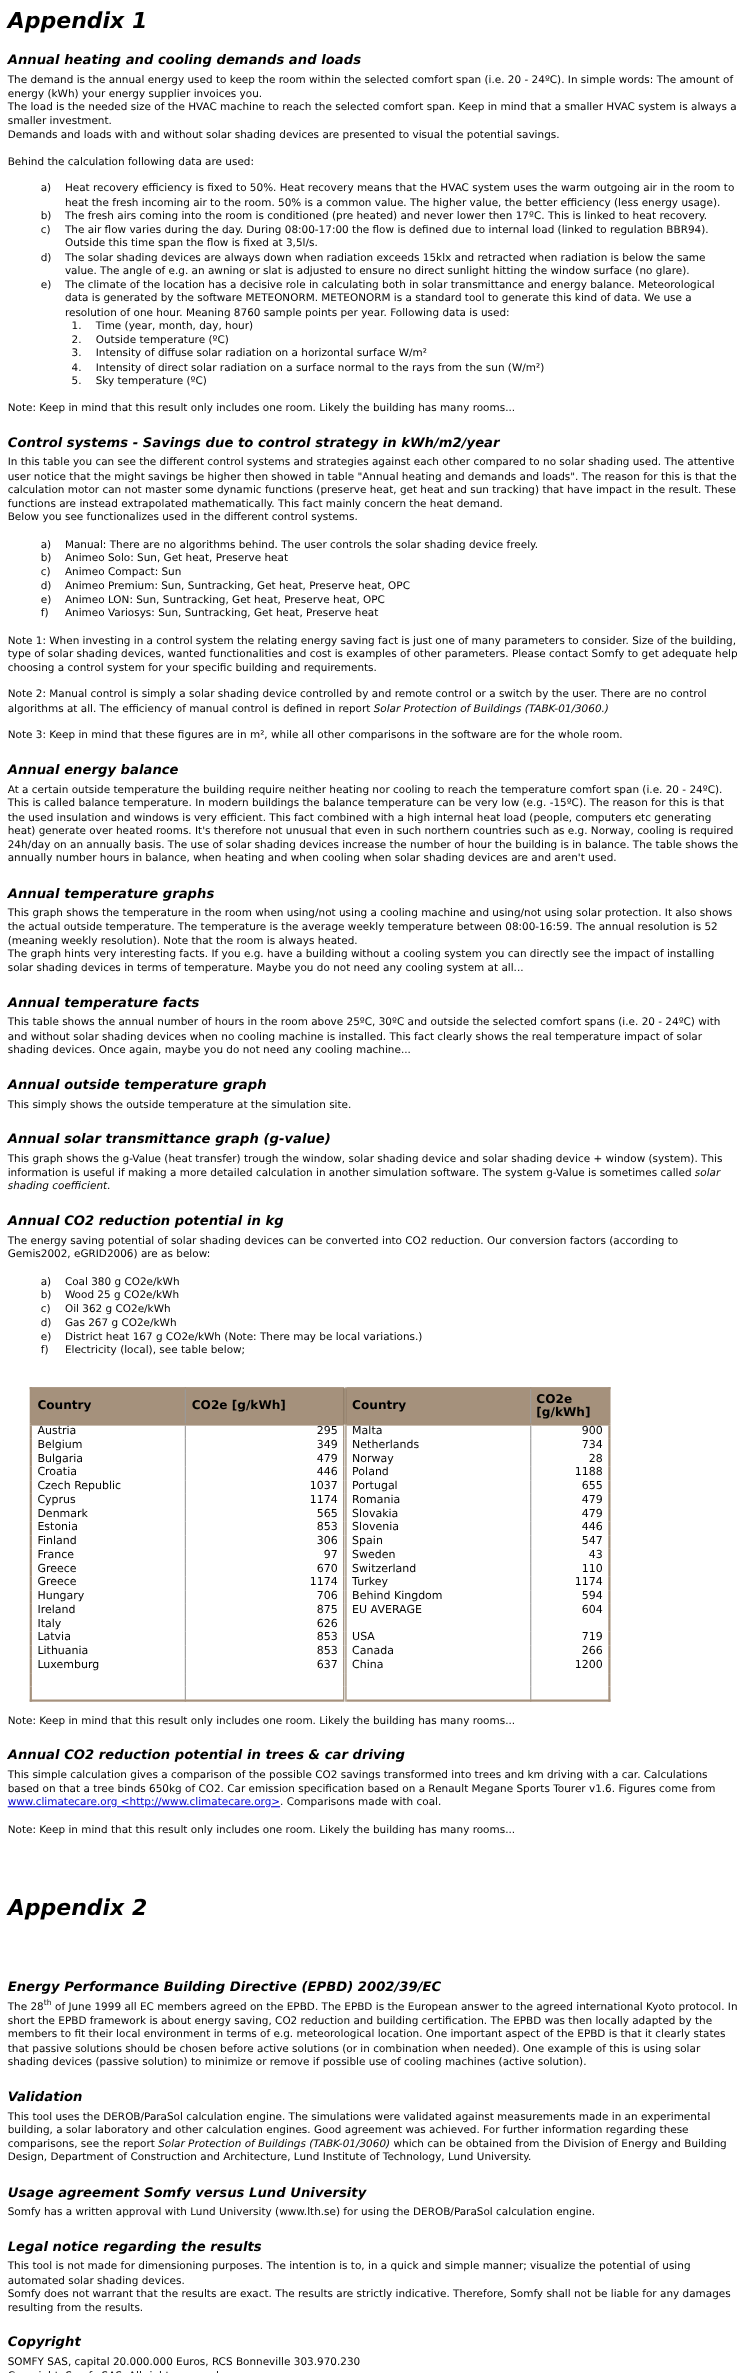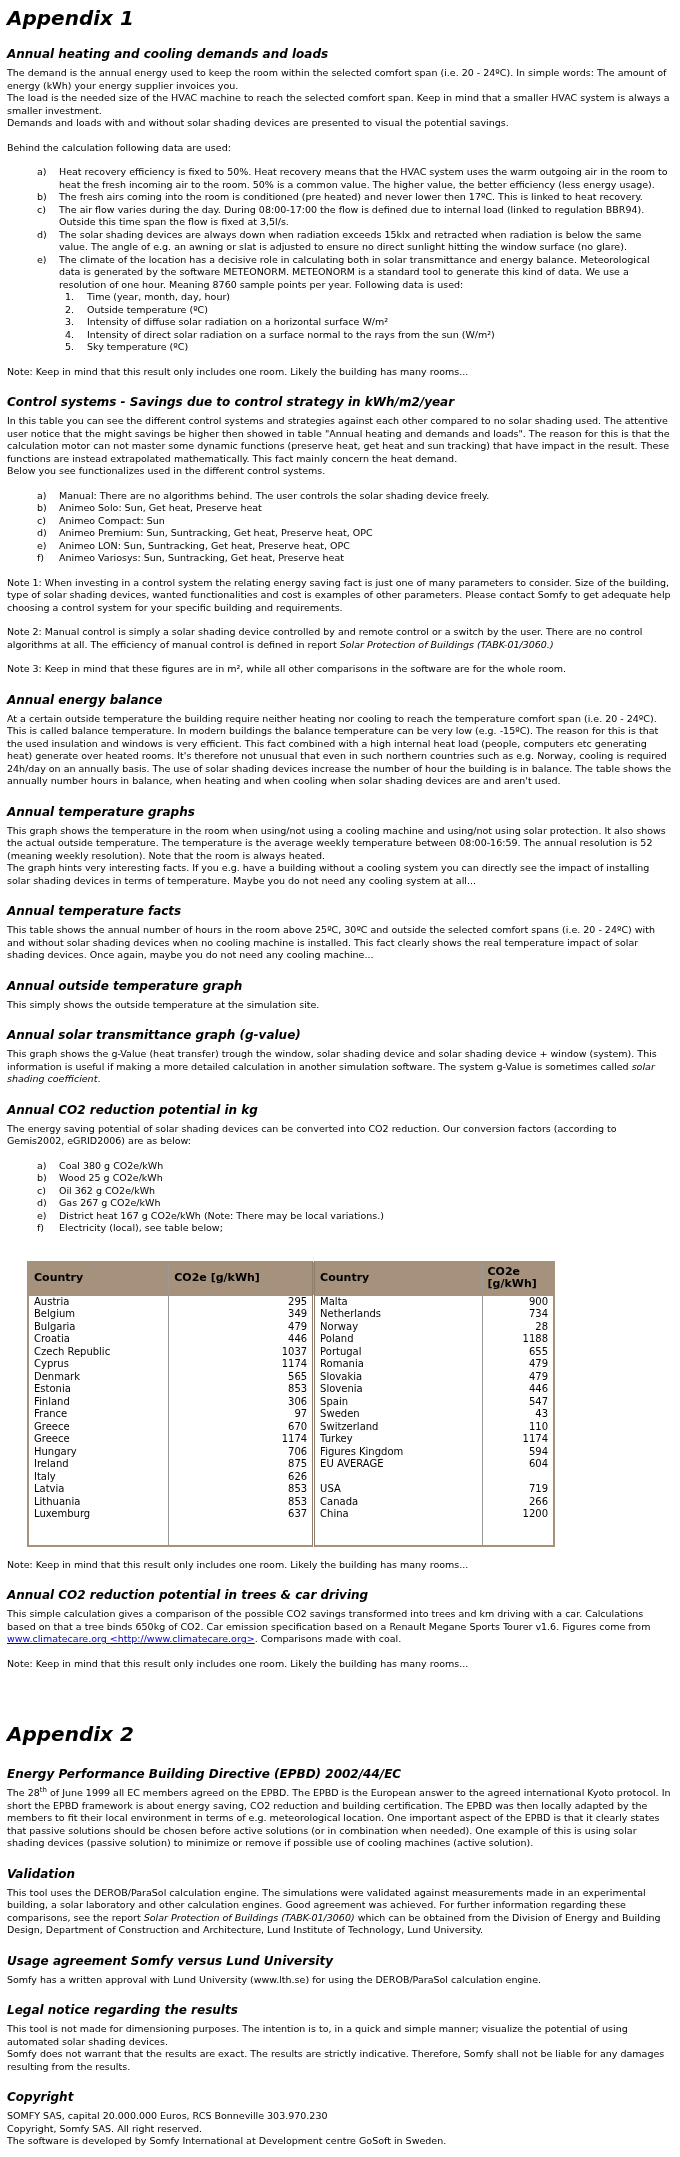--- a/index.html
+++ b/index.html
@@ -19,21 +19,21 @@
     line-height:12.5px;
   }
   .page{padding:4px 8px 10px 7px;}
   h1{
     font-size:20px;
     line-height:24px;
     font-style:italic;
     font-weight:bold;
     margin:2px 0 16px 0;
   }
-  h1.second{margin-top:52px;margin-bottom:20px;}
+  h1.second{margin-top:52px;margin-bottom:52px;}
   h2{
     font-size:12px;
     line-height:17px;
     font-style:italic;
     font-weight:bold;
     margin:16px 0 4px 0;
   }
   p{margin:0;}
   .sp{height:12px;}
   .sp-lg{height:24px;}
@@ -311,21 +311,21 @@
           </tr>
           <tr>
             <td class="country">Greece</td>
             <td class="val">1174</td>
             <td class="country">Turkey</td>
             <td class="val">1174</td>
           </tr>
           <tr>
             <td class="country">Hungary</td>
             <td class="val">706</td>
-            <td class="country">Figures Kingdom</td>
+            <td class="country">Behind Kingdom</td>
             <td class="val">594</td>
           </tr>
           <tr>
             <td class="country">Ireland</td>
             <td class="val">875</td>
             <td class="country">EU AVERAGE</td>
             <td class="val">604</td>
           </tr>
           <tr>
             <td class="country">Italy</td>
@@ -372,21 +372,21 @@
   <div>
     <h2>Annual CO2 reduction potential in trees &amp; car driving</h2>
     <p><span>This simple calculation gives a comparison of the possible CO2 savings transformed into trees and km driving with a car. Calculations based on that a tree binds 650kg of CO2. Car emission specification based on a Renault Megane Sports Tourer v1.6. Figures come from </span><a class="link">www.climatecare.org &lt;http://www.climatecare.org&gt;</a><span>. Comparisons made with coal.</span></p>
     <div class="sp"></div>
     <p>Note: Keep in mind that this result only includes one room. Likely the building has many rooms...</p>
   </div>
 
   <h1 class="second">Appendix 2</h1>
 
   <div>
-    <h2>Energy Performance Building Directive (EPBD) 2002/44/EC</h2>
+    <h2>Energy Performance Building Directive (EPBD) 2002/39/EC</h2>
     <p><span>The 28</span><sup>th</sup><span> of June 1999 all EC members agreed on the EPBD. The EPBD is the European answer to the agreed international Kyoto protocol. In short the EPBD framework is about energy saving, CO2 reduction and building certification. The EPBD was then locally adapted by the members to fit their local environment in terms of e.g. meteorological location. One important aspect of the EPBD is that it clearly states that passive solutions should be chosen before active solutions (or in combination when needed). One example of this is using solar shading devices (passive solution) to minimize or remove if possible use of cooling machines (active solution).</span></p>
   </div>
 
   <div>
     <h2>Validation</h2>
     <p><span>This tool uses the DEROB/ParaSol calculation engine. The simulations were validated against measurements made in an experimental building, a solar laboratory and other calculation engines. Good agreement was achieved. For further information regarding these comparisons, see the report </span><i>Solar Protection of Buildings (TABK-01/3060)</i><span> which can be obtained from the Division of Energy and Building Design, Department of Construction and Architecture, Lund Institute of Technology, Lund University.</span></p>
   </div>
 
   <div>
     <h2>Usage agreement Somfy versus Lund University</h2>

